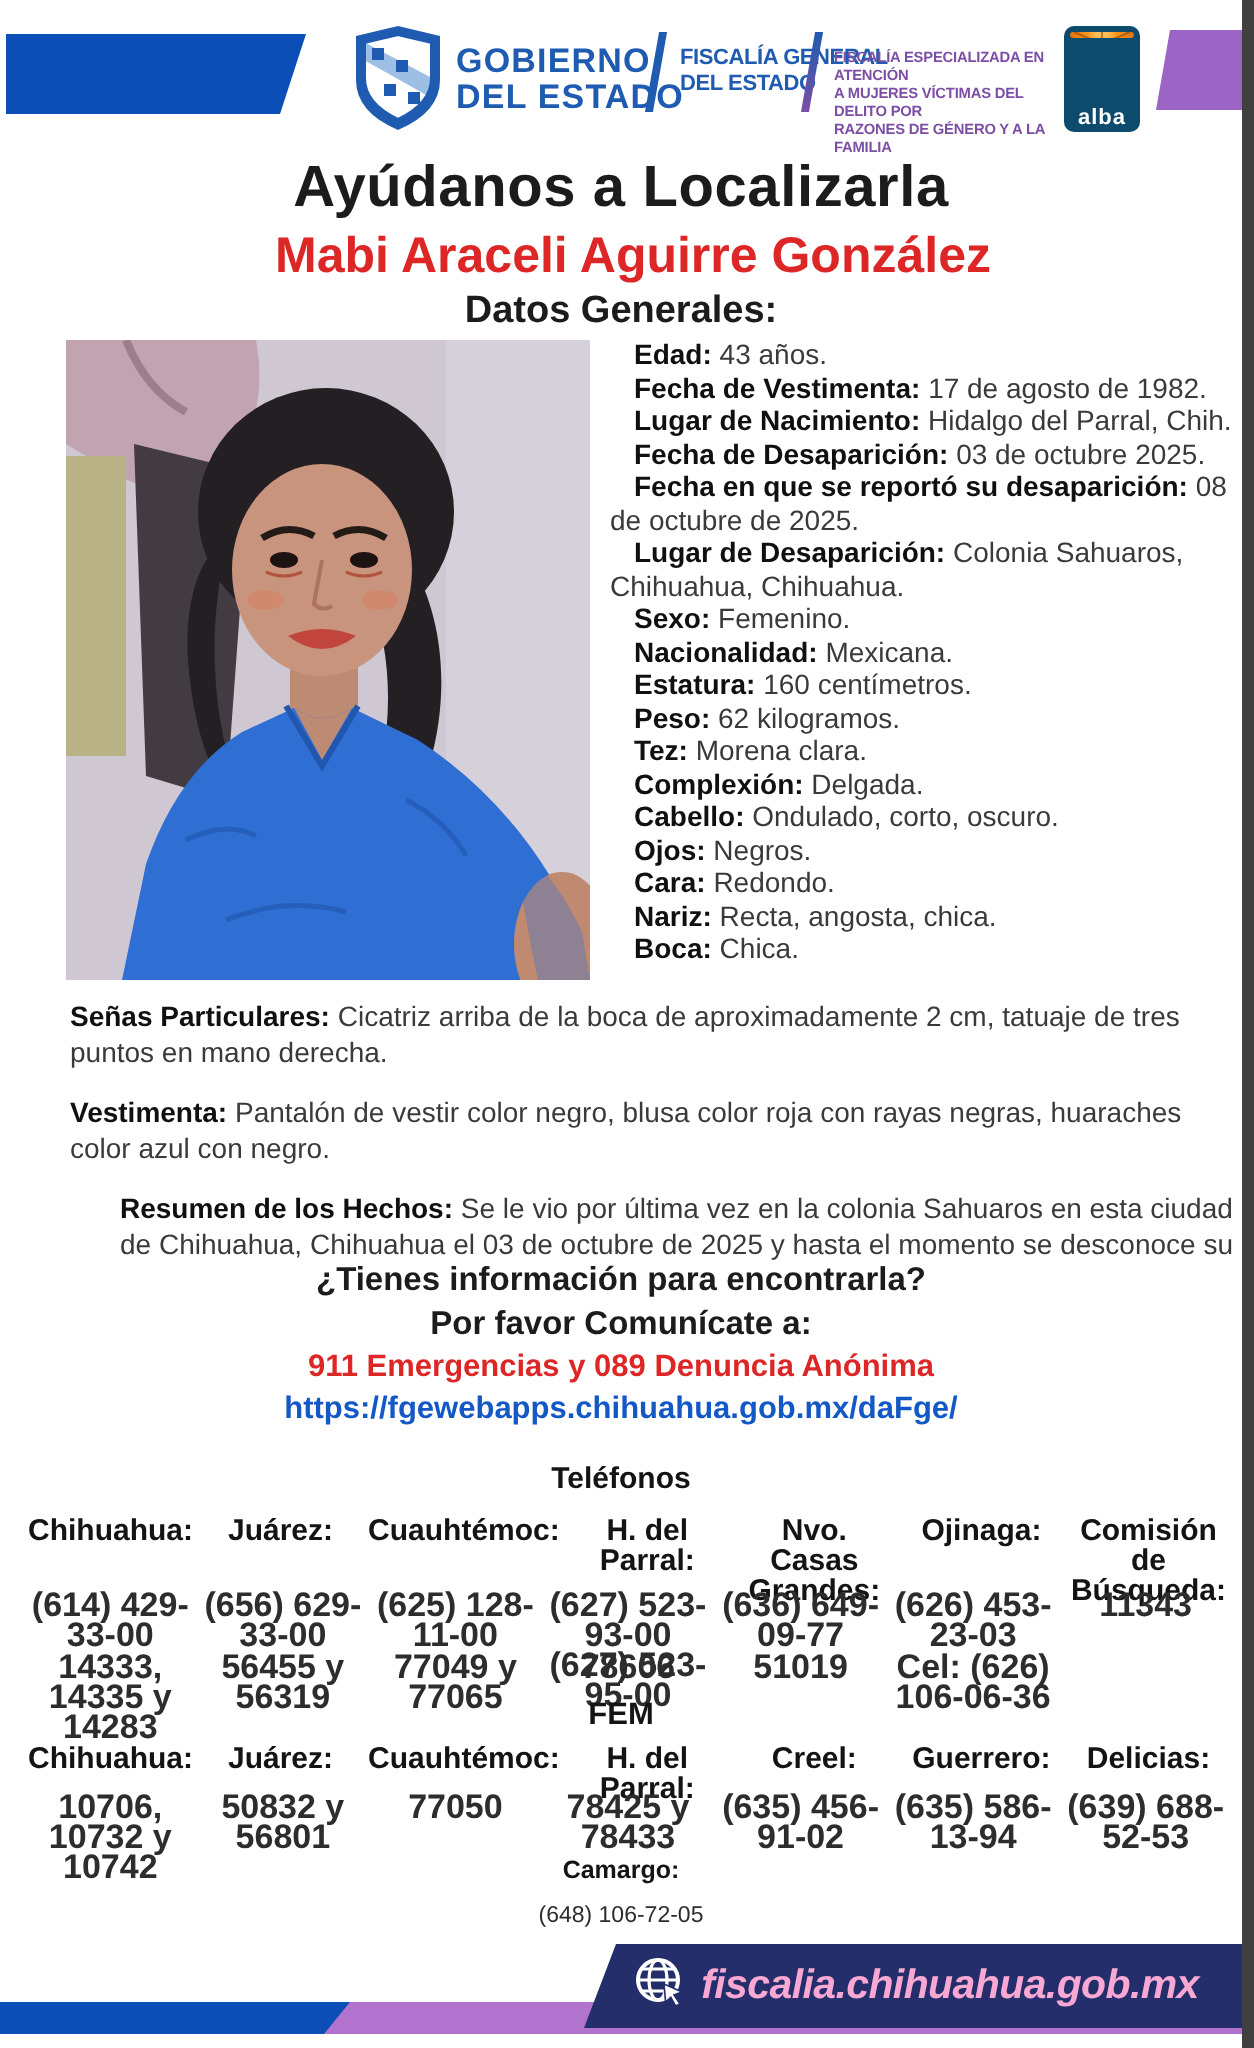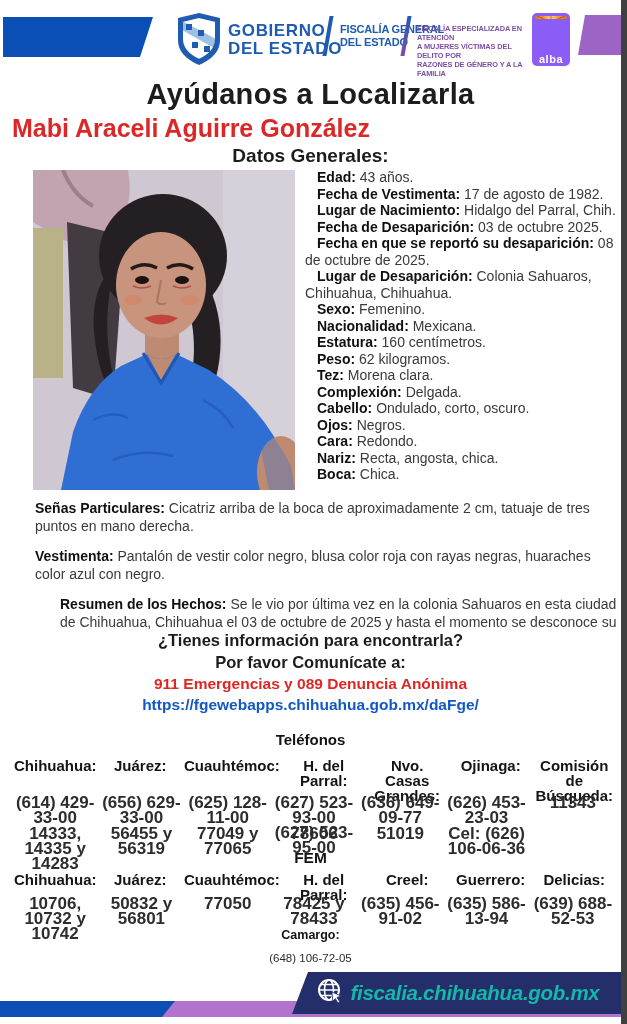--- a/index.html
+++ b/index.html
@@ -21,31 +21,31 @@
     font-size:17px; line-height:18px; letter-spacing:.6px; }
   .sep1 { position:absolute; left:326px; top:16px; width:4px; height:40px;
     background:#1f5bb0; transform:skewX(-10deg); }
   .sep2 { position:absolute; left:404px; top:16px; width:4px; height:40px;
     background:linear-gradient(#1f5bb0,#7c4fa5); transform:skewX(-10deg); }
   .fge-text { position:absolute; left:340px; top:23px; color:#1f5bb0; font-weight:bold;
     font-size:11px; line-height:13px; letter-spacing:-0.2px; }
   .fem-text { position:absolute; left:417px; top:24px; width:112px; color:#7c4fa5;
     font-weight:bold; font-size:7.4px; line-height:9px; letter-spacing:-0.1px; }
   .alba { position:absolute; left:532px; top:13px; width:38px; height:53px;
-    background:#8b5cf6; border-radius:5px; padding:3px 3px 0 3px; display:flex; flex-direction:column;gap:34px; }
+    background:#0c4a6e; border-radius:5px; padding:3px 3px 0 3px; display:flex; flex-direction:column;gap:34px; }
   .alba-art { flex:1; background:radial-gradient(circle at 50% 15%, #fdbf5a 0 18%, #f7941d 45%, #e0720f 100%);
     border-radius:2px; position:relative; overflow:hidden; }
   .alba-art svg { position:absolute; left:0; top:0; }
   .alba-word { color:#fff; font-weight:bold; font-size:11px; text-align:center; line-height:13px;
     letter-spacing:.5px; }
 
   
   .headline { position:absolute; left:0; right:0; top:78px; text-align:center;
     font-size:29px; font-weight:bold; color:#1c1c1c; letter-spacing:.3px; }
-  .victim-name { position:absolute; left:0; right:0; top:114px; 
+  .victim-name { position:absolute; left:0; right:0; top:114px; text-align:center;
     font-size:25px; font-weight:bold; color:#dd2726;padding-left:12px; }
   .section-title { position:absolute; left:0; right:0; top:145px; text-align:center;
     font-size:19px; font-weight:bold; color:#1c1c1c; }
 
   
   .photo { position:absolute; left:33px; top:170px; width:262px; height:320px; background:#cfc8d3; }
   .datos { position:absolute; left:305px; top:169px; width:316px;
     font-size:14px; line-height:16.5px; color:#3a3a3a; }
   .dline b { color:#101010;padding-left:12px; }
 
@@ -82,21 +82,21 @@
     font-size:11.5px; color:#2d2d2d; }
 
   
   .stripe-purple { position:absolute; left:158px; top:1001px; width:469px; height:16px;
     background:#b273cf; z-index:1; }
   .stripe-blue { position:absolute; left:0; top:1001px; width:175px; height:16px;
     background:#0b4eb5; clip-path:polygon(0 0,100% 0,calc(100% - 13px) 100%,0 100%); z-index:2; }
   .footer-bar { position:absolute; left:292px; top:972px; width:332px; height:42px;
     background:#232e6b; clip-path:polygon(16px 0,100% 0,100% 100%,0 100%); z-index:3;
     display:flex; align-items:center; justify-content:center; gap:8px; }
-  .footer-url { color:#14b8a6; font-weight:bold; font-style:italic; font-size:20.5px; letter-spacing:-0.3px; }
+  .footer-url { color:#f9a8d4; font-weight:bold; font-style:italic; font-size:20.5px; letter-spacing:-0.3px; }
 </style>
 </head>
 <body>
 
 <div class="page">
 
   <div class="hdr-blue"></div>
 
   <div class="shield">
     <svg width="46" height="54" viewBox="0 0 46 54">

